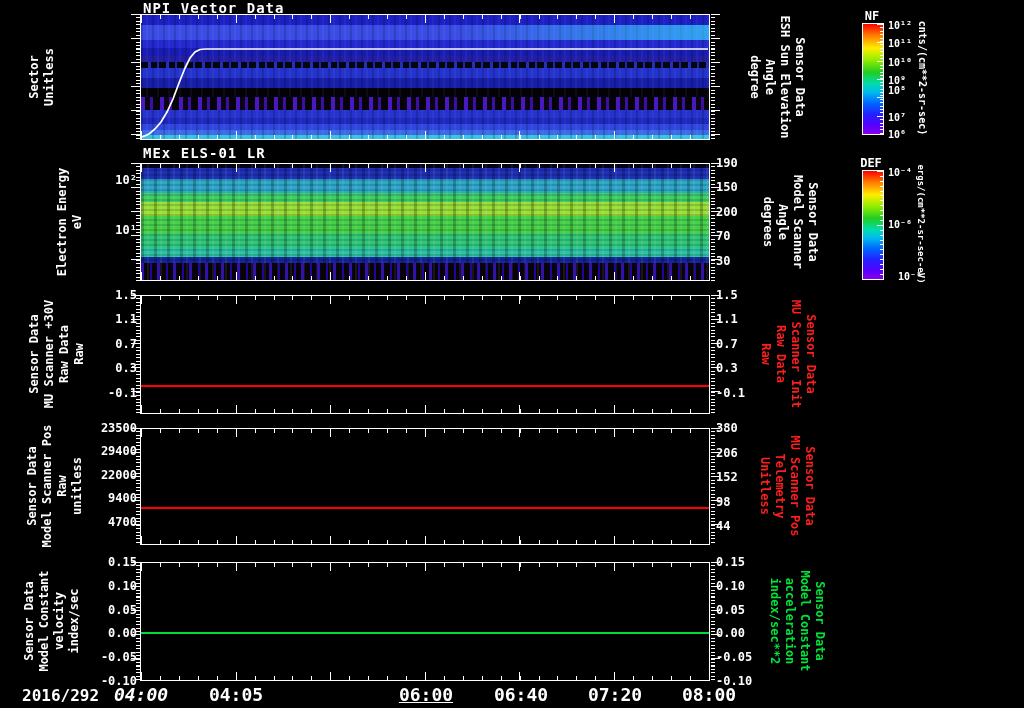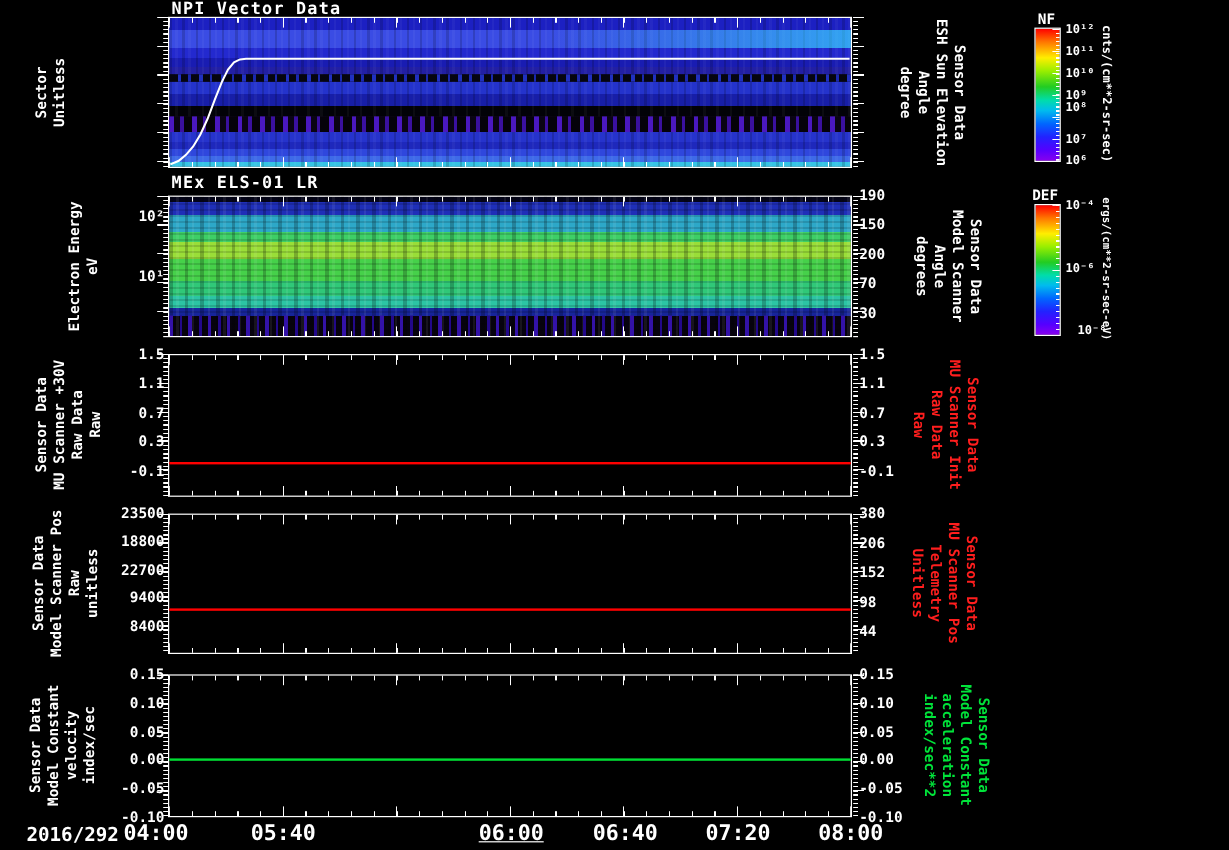--- a/index.html
+++ b/index.html
@@ -178,24 +178,24 @@
 
   <div class="plot" style="top:428px;height:115px;">
     <div class="dline" style="top:68.5%;background:#ff0000;"></div>
     <div class="xt top"></div>
     <div class="xt bot"></div>
   </div>
   <div class="rul rul-l" style="top:428px;height:117px;"></div>
   <div class="rul rul-r" style="top:428px;height:117px;"></div>
   <div style="position:absolute;left:0;top:428px;width:1024px;height:117px;">
     <span class="ytl l" style="top:0%">23500</span>
-    <span class="ytl l" style="top:20%">18800</span>
-    <span class="ytl l" style="top:40%">22700</span>
+    <span class="ytl l" style="top:20%">29400</span>
+    <span class="ytl l" style="top:40%">22000</span>
     <span class="ytl l" style="top:60%">9400</span>
-    <span class="ytl l" style="top:80%">8400</span>
+    <span class="ytl l" style="top:80%">4700</span>
     <span class="ytl r" style="top:0%">380</span>
     <span class="ytl r" style="top:21%">206</span>
     <span class="ytl r" style="top:42%">152</span>
     <span class="ytl r" style="top:63%">98</span>
     <span class="ytl r" style="top:84%">44</span>
   </div>
   <div class="yt left" style="left:55px;top:486px;">Sensor Data
 Model Scanner Pos
 Raw
 unitless</div>
@@ -228,21 +228,21 @@
   <div class="yt left" style="left:52px;top:621px;">Sensor Data
 Model Constant
 velocity
 index/sec</div>
   <div class="yt right grn" style="left:797px;top:621px;">Sensor Data
 Model Constant
 acceleration
 index/sec**2</div>
 
   <div class="xdate">2016/292</div>
-  <span class="xtl" style="left:130px;">04:00</span>
-  <span class="xtl" style="left:236px;">05:40</span>
+  <span class="xtl" style="left:141px;font-style:italic;">04:00</span>
+  <span class="xtl" style="left:236px;">04:05</span>
   <span class="xtl" style="left:331px;margin-top:36px;">05:20</span>
   <span class="xtl" style="left:426px;text-decoration:underline;">06:00</span>
   <span class="xtl" style="left:521px;">06:40</span>
   <span class="xtl" style="left:615px;">07:20</span>
   <span class="xtl" style="left:709px;">08:00</span>
 
 </div>
 
 </body></html>

